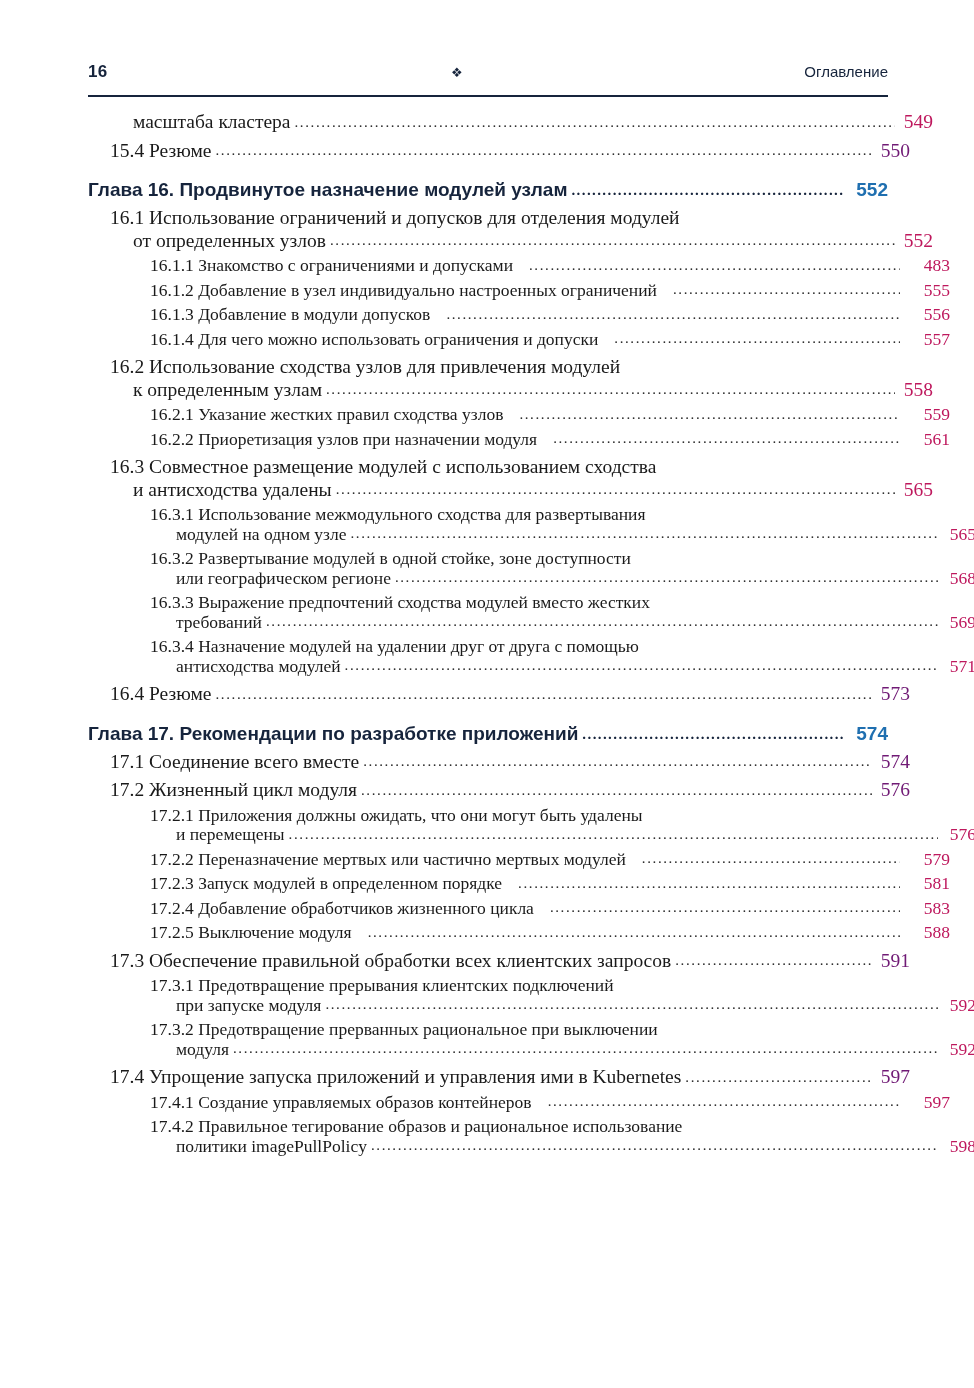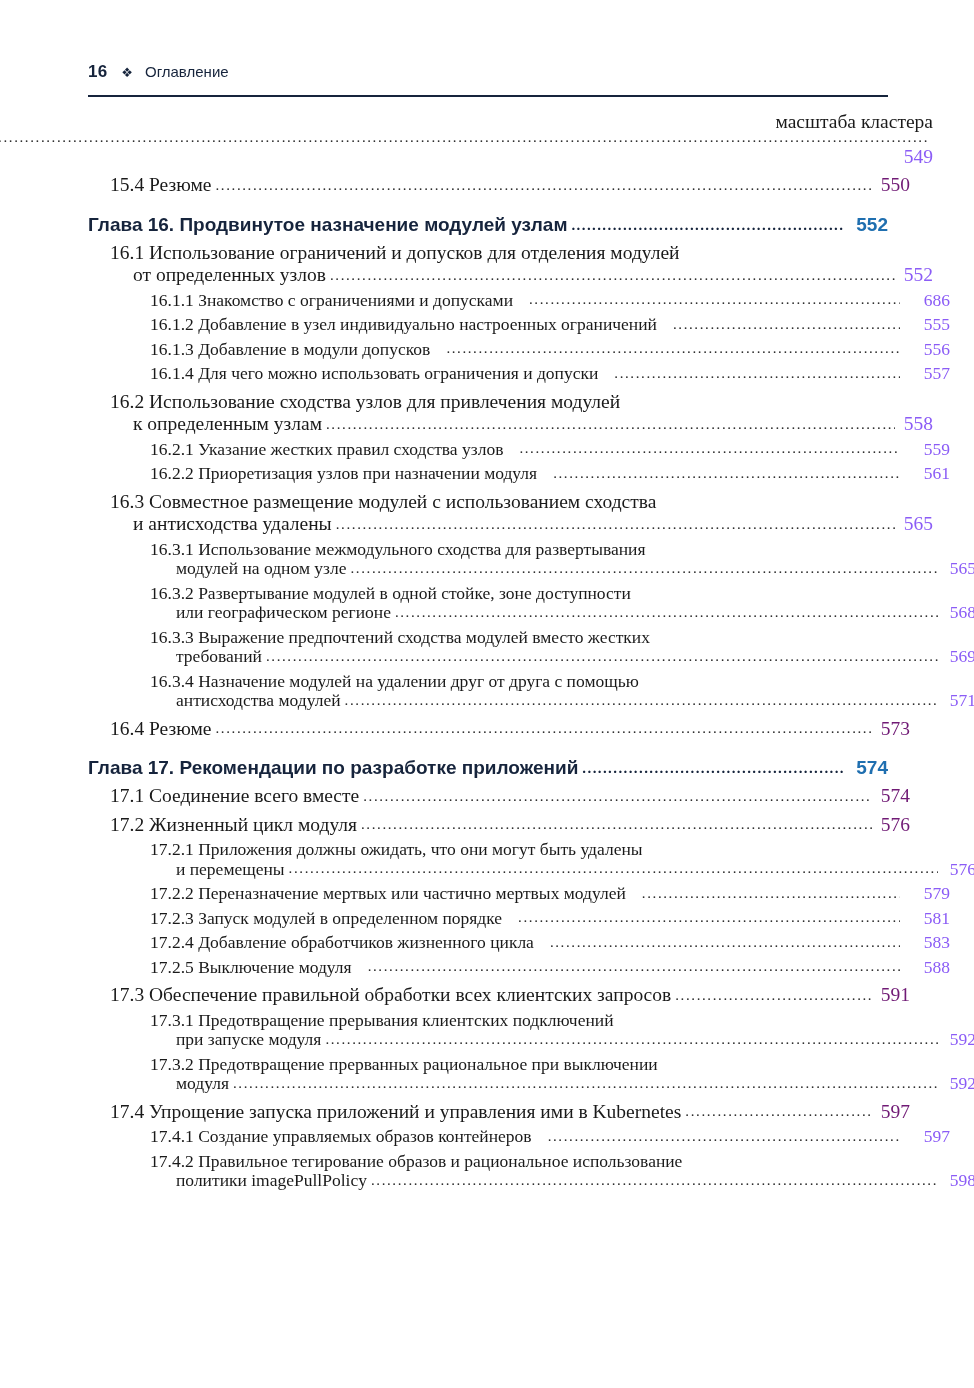--- a/index.html
+++ b/index.html
@@ -19,20 +19,21 @@
   }
   
   .header {
     position: absolute;
     left: 88px;
     top: 62px;
     width: 800px;
     display: flex;
     align-items: baseline;
     font-family: "Liberation Sans", sans-serif;
+    justify-content: space-between;
   }
   .header .pagenum {
     font-weight: bold;
     font-size: 17px;
     color: #16243c;
     letter-spacing: 0.2px;
   }
   .header .diamond {
     margin: 0 12px 0 14px;
     font-size: 13px;
@@ -75,21 +76,21 @@
     overflow: hidden;
     white-space: nowrap;
     color: #2b2b2b;
     position: relative;
     bottom: 2px;
     letter-spacing: 1.6px;
     font-size: 15px;
   }
   .pg {
     white-space: nowrap;
-    color: #8b5cf6;
+    color: #be185d;
     text-align: right;
     min-width: 34px;
   }
 
   
   .lvl1 {
     font-size: 19.5px;
     margin-top: 9px;
     padding-left: 22px;
   }
@@ -134,21 +135,20 @@
   }
   .chapter .leaders {
     color: #16243c;
     font-family: "Liberation Serif", serif;
     letter-spacing: 1.4px;
     bottom: 1px;
   }
 
   .first-row {
     margin-top: 0;
-    flex-direction: column;
   }
 </style>
 </head>
 <body>
 
 <div class="page">
 
   <div class="header">
     <span class="pagenum">16</span>
     <span class="diamond">❖</span>
@@ -176,21 +176,21 @@
         <span class="label">16.1 Использование ограничений и допусков для отделения модулей</span>
       </div>
       <div class="row cont1">
         <span class="label">от определенных узлов</span>
         <span class="leaders">............................................................................................................................................................................................................................</span>
         <span class="pg">552</span>
       </div>
       <div class="row lvl2">
         <span class="label">16.1.1 Знакомство с ограничениями и допусками</span>
         <span class="leaders">............................................................................................................................................................................................................................</span>
-        <span class="pg">686</span>
+        <span class="pg">483</span>
       </div>
       <div class="row lvl2">
         <span class="label">16.1.2 Добавление в узел индивидуально настроенных ограничений</span>
         <span class="leaders">............................................................................................................................................................................................................................</span>
         <span class="pg">555</span>
       </div>
       <div class="row lvl2">
         <span class="label">16.1.3 Добавление в модули допусков</span>
         <span class="leaders">............................................................................................................................................................................................................................</span>
         <span class="pg">556</span>

